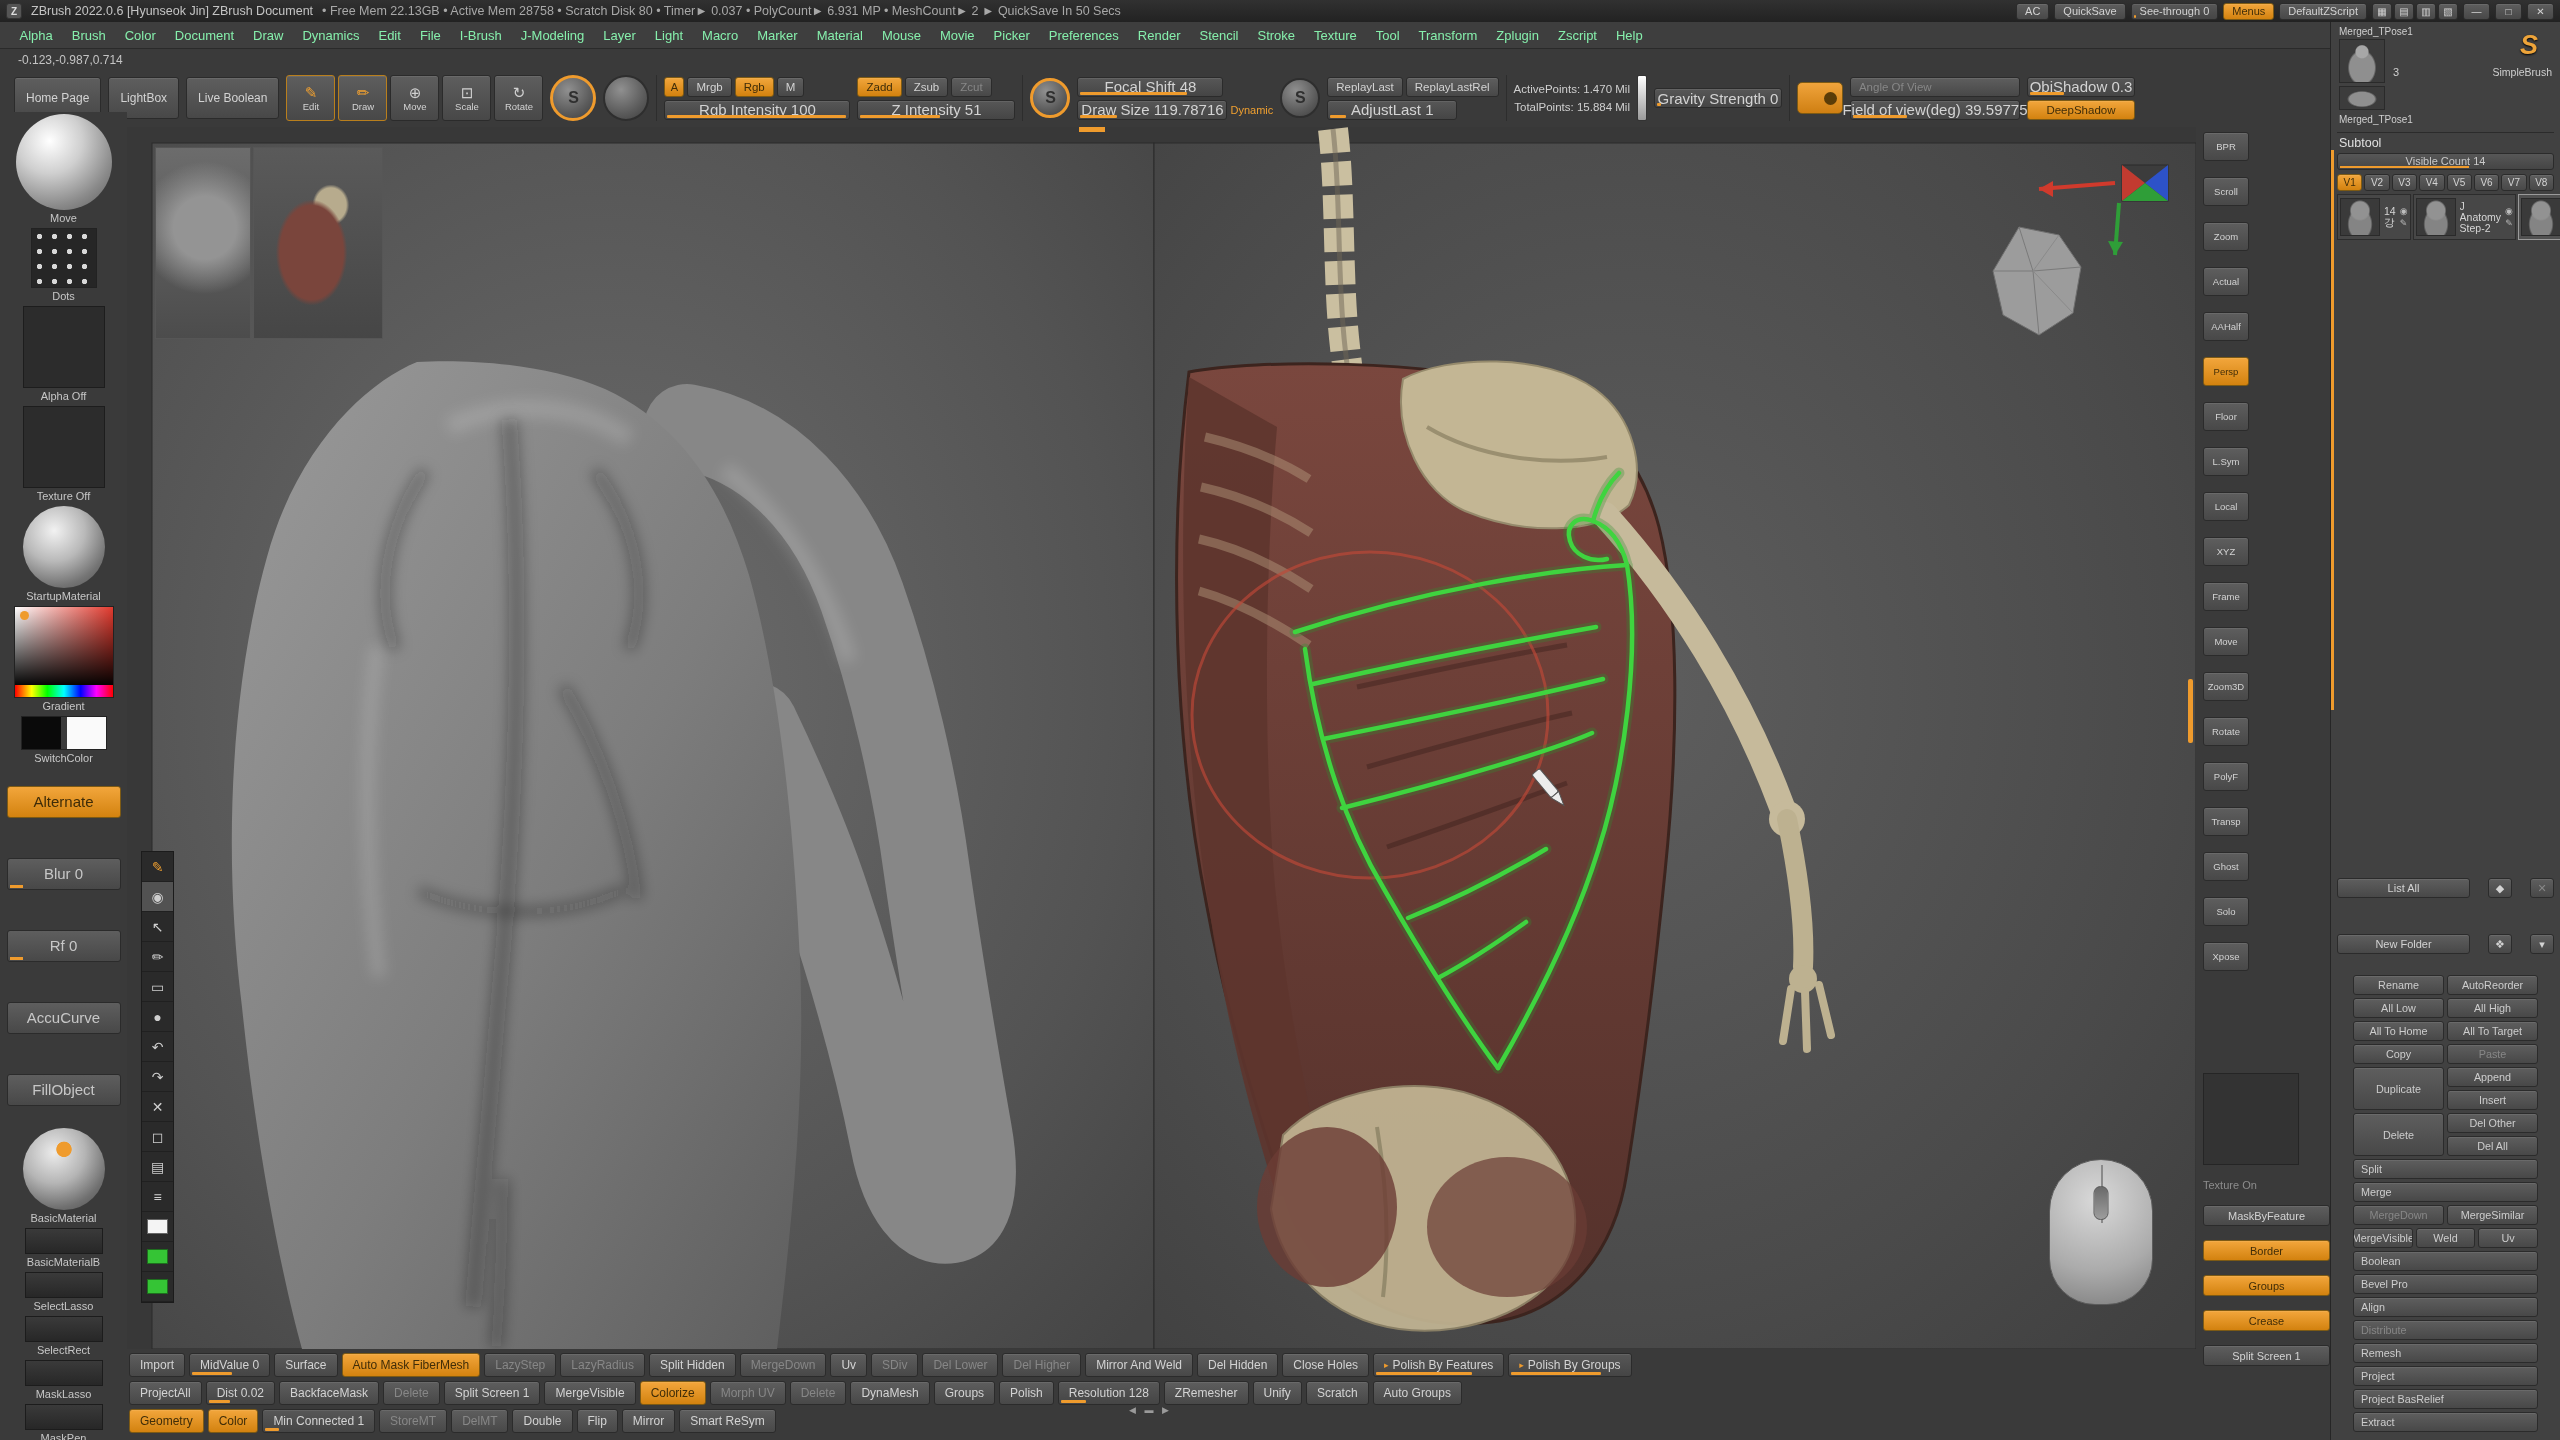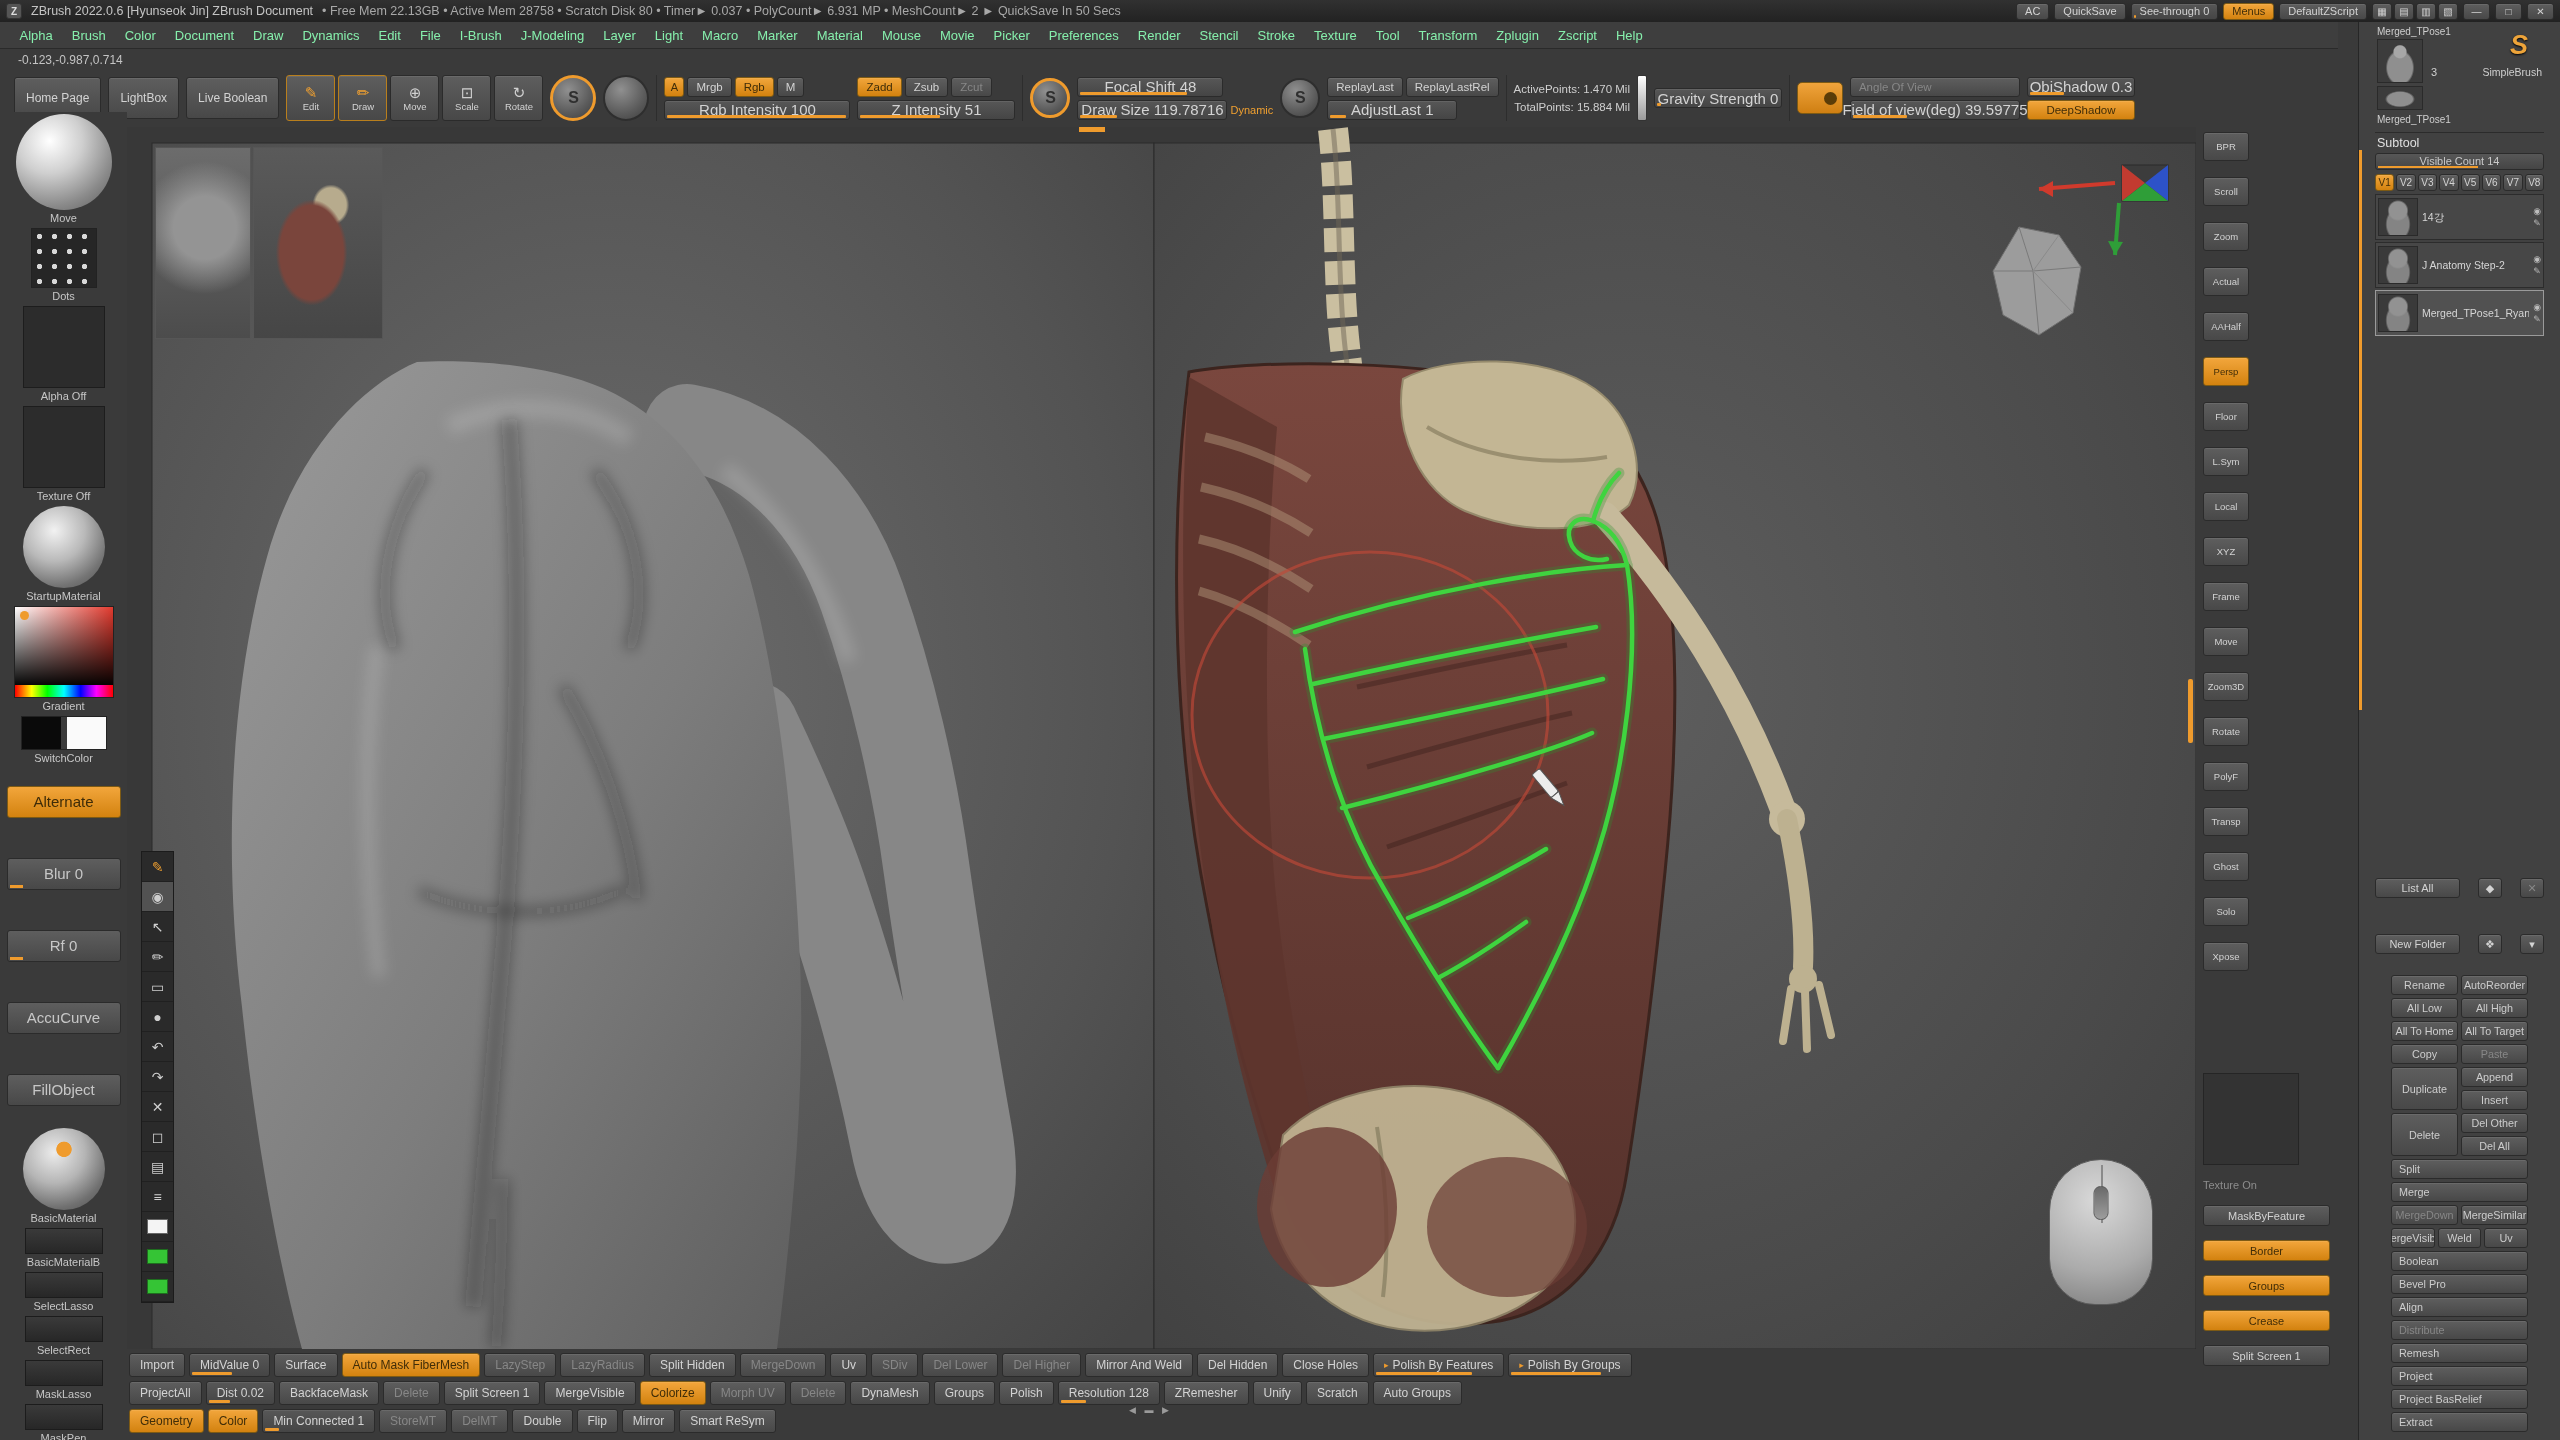--- a/index.html
+++ b/index.html
@@ -83,36 +83,36 @@
 #canvas-scroll{position:absolute;right:3px;top:552px;width:5px;height:64px;background:#ef9b2d;border-radius:2px}
 
 #rightshelf{position:absolute;left:2196px;top:127px;bottom:0;width:142px;background:#3a3a3a}
 .rs-icons{position:absolute;left:7px;top:5px;display:flex;flex-direction:column;gap:16px}
 .rs-ico{width:46px;height:29px;padding:0;font-size:9.5px}
 .rs-lower{position:absolute;left:7px;right:8px;top:946px;display:flex;flex-direction:column;gap:14px}
 .tex-thumb{width:96px;height:92px;background:#333;border:1px solid #252525}
 .rs-dim{font-size:11px;color:#8c8c8c}
 .rs-btn{height:21px;font-size:11px}
 
-#tray{position:absolute;right:0;top:22px;bottom:0;width:202px;background:#414141;border-left:1px solid #262626;padding:4px 16px;display:flex;flex-direction:column;z-index:30}
+#tray{position:absolute;right:0;top:22px;bottom:0;width:230px;background:#414141;border-left:1px solid #262626;padding:4px 6px;display:flex;flex-direction:column;z-index:30}
 .tray-scroll{position:absolute;left:0;top:128px;width:3px;height:560px;background:#ef9b2d}
 .tool-head{position:relative;height:106px;flex:0 0 auto}
 .th-label{position:absolute;left:2px;top:0;font-size:10px;color:#cfcfcf;width:120px;overflow:hidden;white-space:nowrap}
 .th-thumb1{position:absolute;left:2px;top:13px;width:46px;height:44px;border:1px solid #2a2a2a;background:radial-gradient(circle at 50% 28%,#a7a7a7 0 16%,rgba(0,0,0,0) 19%),radial-gradient(ellipse at 50% 66%,#8f8f8f 0 40%,rgba(0,0,0,0) 46%),#3c3c3c}
 .th-count{position:absolute;left:56px;top:40px;font-size:11px;color:#cfcfcf}
 .th-thumb2{position:absolute;left:2px;top:60px;width:46px;height:24px;border:1px solid #2a2a2a;background:radial-gradient(ellipse at 50% 55%,#8f8f8f 0 40%,rgba(0,0,0,0) 48%),#3c3c3c}
 .th-label2{position:absolute;left:2px;top:88px;font-size:10px;color:#cfcfcf;width:130px;overflow:hidden;white-space:nowrap}
 .s-logo{position:absolute;right:16px;top:4px;font-size:27px;font-weight:bold;font-style:italic;color:#eda43a;text-shadow:0 1px 2px #000}
 .th-brush{position:absolute;right:2px;top:40px;font-size:10.5px;color:#cfcfcf}
 .sub-header{font-size:12.5px;color:#e0e0e0;padding:3px 2px 2px;border-top:1px solid #2b2b2b}
 .vis-count{font-size:11px;color:#c9c9c9;text-align:center;margin:1px 0 2px;position:relative;background:linear-gradient(#575757,#454545);border:1px solid #2b2b2b;border-radius:3px;height:17px;line-height:15px}
 .vis-count::after{content:"";position:absolute;left:2px;bottom:1px;height:2px;width:60%;background:#ef9b2d}
 .v-tabs{display:flex;gap:2px;margin:2px 0 3px}
 .v-tab{flex:1;height:17px;font-size:10px;padding:0}
-.sub-rows{display:flex;flex-direction:column;gap:2px}
+.sub-rows{display:flex;flex-direction:row;gap:2px}
 .sub-row{height:46px;display:flex;align-items:center;gap:4px;background:#474747;border:1px solid #2c2c2c;padding:2px}
 .sub-row.selected{border-color:#9a9a9a;background:#515151}
 .sr-thumb{width:40px;height:38px;flex:0 0 auto;border:1px solid #2a2a2a;background:radial-gradient(circle at 50% 32%,#929292 0 28%,rgba(0,0,0,0) 34%),radial-gradient(ellipse at 50% 70%,#848484 0 40%,rgba(0,0,0,0) 47%),#3a3a3a}
 .sr-label{flex:1;font-size:10.5px;line-height:11px;color:#d6d6d6;overflow:hidden}
 .sr-icons{display:flex;flex-direction:column;gap:2px;font-size:9px;color:#bdbdbd;text-align:center}
 .sub-filler{flex:1}
 .la-row{display:flex;gap:18px;margin:18px 0}
 .la-row .btn{height:20px;font-size:11px}
 .la-grow{flex:1}
 .ico-btn{width:24px;padding:0;font-size:10px}

